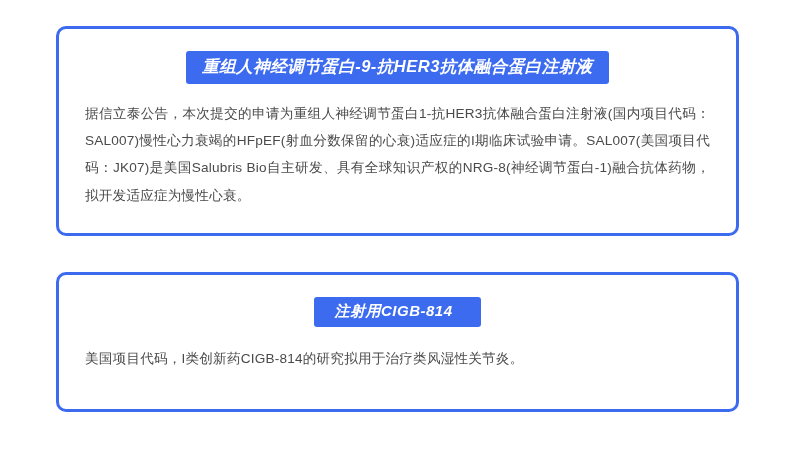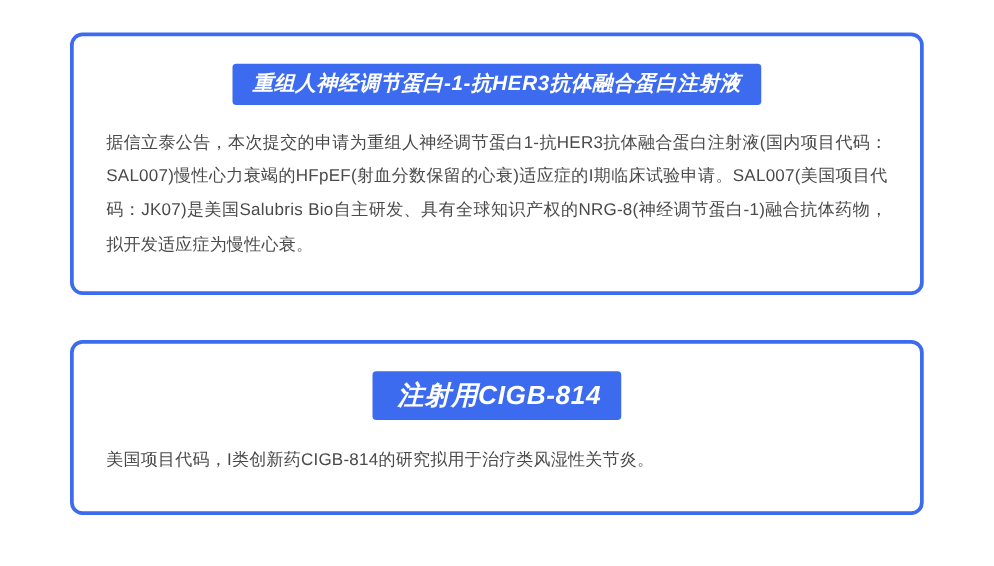--- a/index.html
+++ b/index.html
@@ -56,35 +56,35 @@
     text-justify: inter-ideograph;
     letter-spacing: 0.2px;
   }
   .card-1 {
     min-height: 206px;
   }
   .card-2 {
     min-height: 140px;
   }
   .card-2 .card-title {
-    font-size: 21px;
-    padding: 5px 16px 6px 20px;
+    font-size: 15px;
+    padding: 5px 28px 6px 20px;
   }
   .card-2 .card-title-wrap {
     margin-bottom: 18px;
   }
 </style>
 </head>
 <body>
 
 <div class="page">
 
   <div class="card card-1">
     <div class="card-title-wrap">
-      <span class="card-title">重组人神经调节蛋白-1-抗HER3抗体融合蛋白注射液</span>
+      <span class="card-title">重组人神经调节蛋白-9-抗HER3抗体融合蛋白注射液</span>
     </div>
     <div class="card-body">据信立泰公告，本次提交的申请为重组人神经调节蛋白1-抗HER3抗体融合蛋白注射液(国内项目代码： SAL007)慢性心力衰竭的HFpEF(射血分数保留的心衰)适应症的I期临床试验申请。SAL007(美国项目代码：JK07)是美国Salubris Bio自主研发、具有全球知识产权的NRG-8(神经调节蛋白-1)融合抗体药物，拟开发适应症为慢性心衰。</div>
   </div>
 
   <div class="card card-2">
     <div class="card-title-wrap">
       <span class="card-title">注射用CIGB-814</span>
     </div>
     <div class="card-body">美国项目代码，I类创新药CIGB-814的研究拟用于治疗类风湿性关节炎。</div>
   </div>

